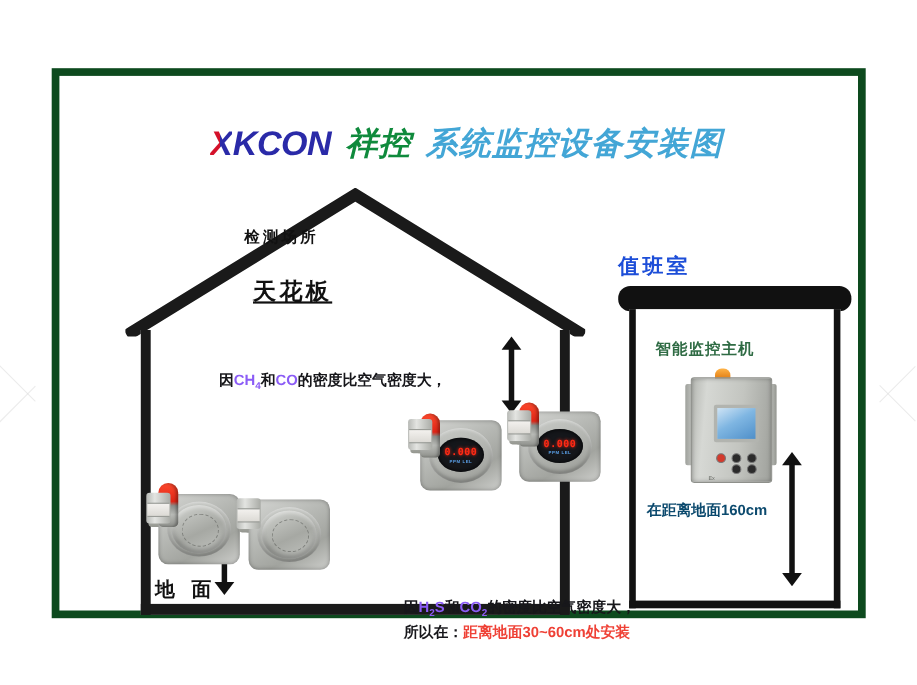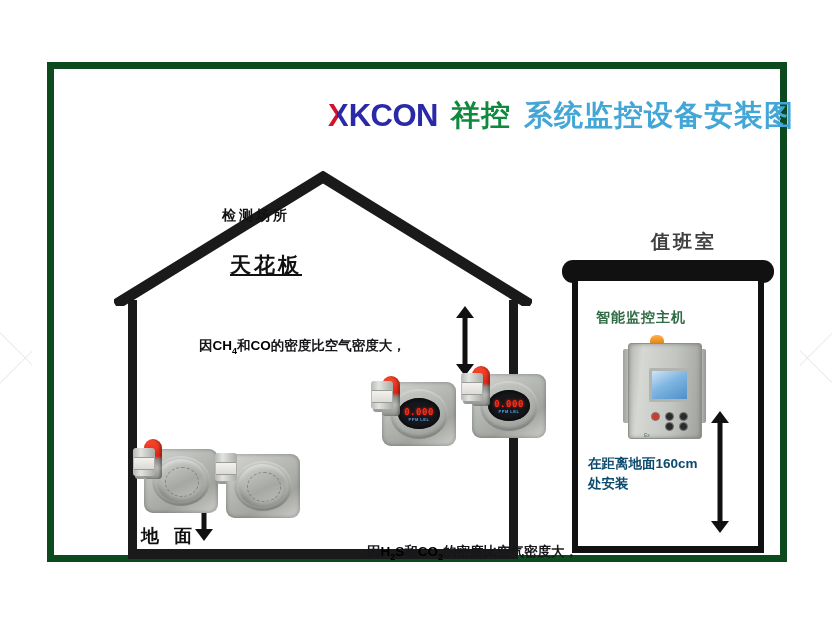--- a/index.html
+++ b/index.html
@@ -21,22 +21,22 @@
   .wm3{left:0;top:350px;}
   .wm4{left:800px;top:350px;}
 
   
   .frame{
     position:absolute;left:47px;top:62px;width:740px;height:500px;
     border:7px solid #0d4a1e;background:#ffffff;box-sizing:border-box;
   }
 
   
-  .header{position:absolute;left:0;top:28px;width:740px;text-align:right;
-    white-space:nowrap;}
+  .header{position:absolute;left:0;top:43px;width:740px;text-align:center;
+    white-space:nowrap;font-style:italic;}
   .logo-x{
     display:inline-block;font-size:31px;font-weight:bold;line-height:1;
     letter-spacing:-1px;position:relative;top:3px;margin-right:1px;
     background:linear-gradient(90deg,#d4112a 0%,#d4112a 47%,#2a2aa8 47%,#2a2aa8 100%);
     -webkit-background-clip:text;background-clip:text;color:transparent;
   }
   .logo-kcon{display:inline-block;font-size:31px;font-weight:bold;line-height:1;
     color:#2a2aa8;letter-spacing:-0.5px;position:relative;top:3px;}
   .logo-cn{display:inline-block;font-size:29px;font-weight:bold;line-height:1;
     color:#0f8a3c;margin-left:13px;letter-spacing:1px;position:relative;top:2px;}
@@ -54,39 +54,39 @@
   .lbl-site{position:absolute;left:108px;top:36px;font-size:14px;font-weight:bold;
     color:#111;letter-spacing:3px;}
   .lbl-ceiling{position:absolute;left:116px;top:80px;font-size:21px;font-weight:bold;
     color:#111;letter-spacing:3px;text-decoration:underline;}
   .lbl-ground{position:absolute;left:27px;top:353px;font-size:18px;font-weight:bold;
     color:#111;letter-spacing:5px;}
 
   
   .note{position:absolute;font-size:13.5px;font-weight:bold;line-height:1.55;
     color:#17171b;white-space:nowrap;}
-  .note .red{color:#000000;}
+  .note .red{color:#8b5cf6;}
   .note sub{font-size:9px;}
   .note-top{left:85px;top:165px;}
   .note-bot{left:253px;top:371px;}
   .note-bot .l2 span.red{color:#ef4136;}
 
   
   .arrow{position:absolute;}
   .arrow .shaft{position:absolute;left:50%;transform:translateX(-50%);
     width:5px;background:#111;}
   .arrow .head{position:absolute;left:50%;transform:translateX(-50%);
     width:0;height:0;border-left:9px solid transparent;border-right:9px solid transparent;}
   .arrow .head.up{border-bottom:12px solid #111;top:0;}
   .arrow .head.down{border-top:12px solid #111;bottom:0;}
 
   
   .duty{position:absolute;left:508px;top:160px;width:212px;height:330px;}
-  .duty-title{position:absolute;left:16px;top:0;width:212px;text-align:center;
-    font-size:19px;font-weight:bold;color:#404040;letter-spacing:3px;}
+  .duty-title{position:absolute;left:0;top:0;width:212px;
+    font-size:19px;font-weight:bold;color:#1d4ed8;letter-spacing:3px;}
   .duty-topbar{position:absolute;left:0;top:31px;width:212px;height:23px;
     background:#111;border-radius:11px;}
   .duty-body{position:absolute;left:10px;top:52px;width:192px;height:272px;
     border-left:6px solid #111;border-right:6px solid #111;border-bottom:7px solid #111;
     box-sizing:border-box;background:#fff;}
   .lbl-host{position:absolute;left:34px;top:80px;font-size:14px;font-weight:bold;
     color:#2f6b44;letter-spacing:1px;}
   .note-host{position:absolute;left:26px;top:225px;font-size:13.5px;font-weight:bold;
     line-height:1.5;color:#0c4a6e;white-space:nowrap;}
 
@@ -180,20 +180,23 @@
       <div class="note note-top">
         <div class="l1">
           <span>因</span><span class="red">CH</span><sub class="red">4</sub><span>和</span><span class="red">CO</span><span>的密度比空气密度大，</span>
         </div>
       </div>
 
       <div class="note note-bot">
         <div class="l1">
           <span>因</span><span class="red">H</span><sub class="red">2</sub><span class="red">S</span><span>和</span><span class="red">CO</span><sub class="red">2</sub><span>的密度比空气密度大，</span>
         </div>
+        <div class="l2">
+          <span>所以在：</span><span class="red">距离地面30~60cm处安装</span>
+        </div>
       </div>
 
       <div class="arrow" style="left:341px;top:135px;width:20px;height:70px;">
         <div class="head up"></div>
         <div class="shaft" style="top:10px;height:50px;"></div>
         <div class="head down"></div>
       </div>
 
       <div class="arrow" style="left:80px;top:298px;width:20px;height:72px;">
         <div class="head up"></div>
@@ -265,21 +268,20 @@
           <div class="btn b2"></div>
           <div class="btn b3"></div>
           <div class="btn b4"></div>
           <div class="btn b5"></div>
           <div class="tag">Ex</div>
         </div>
       </div>
 
       <div class="note-host">
         <div>在距离地面160cm</div>
-        <div>处安装</div>
       </div>
 
       <div class="arrow" style="left:148px;top:182px;width:20px;height:122px;">
         <div class="head up"></div>
         <div class="shaft" style="top:10px;height:102px;"></div>
         <div class="head down"></div>
       </div>
     </div>
 
   </div>

